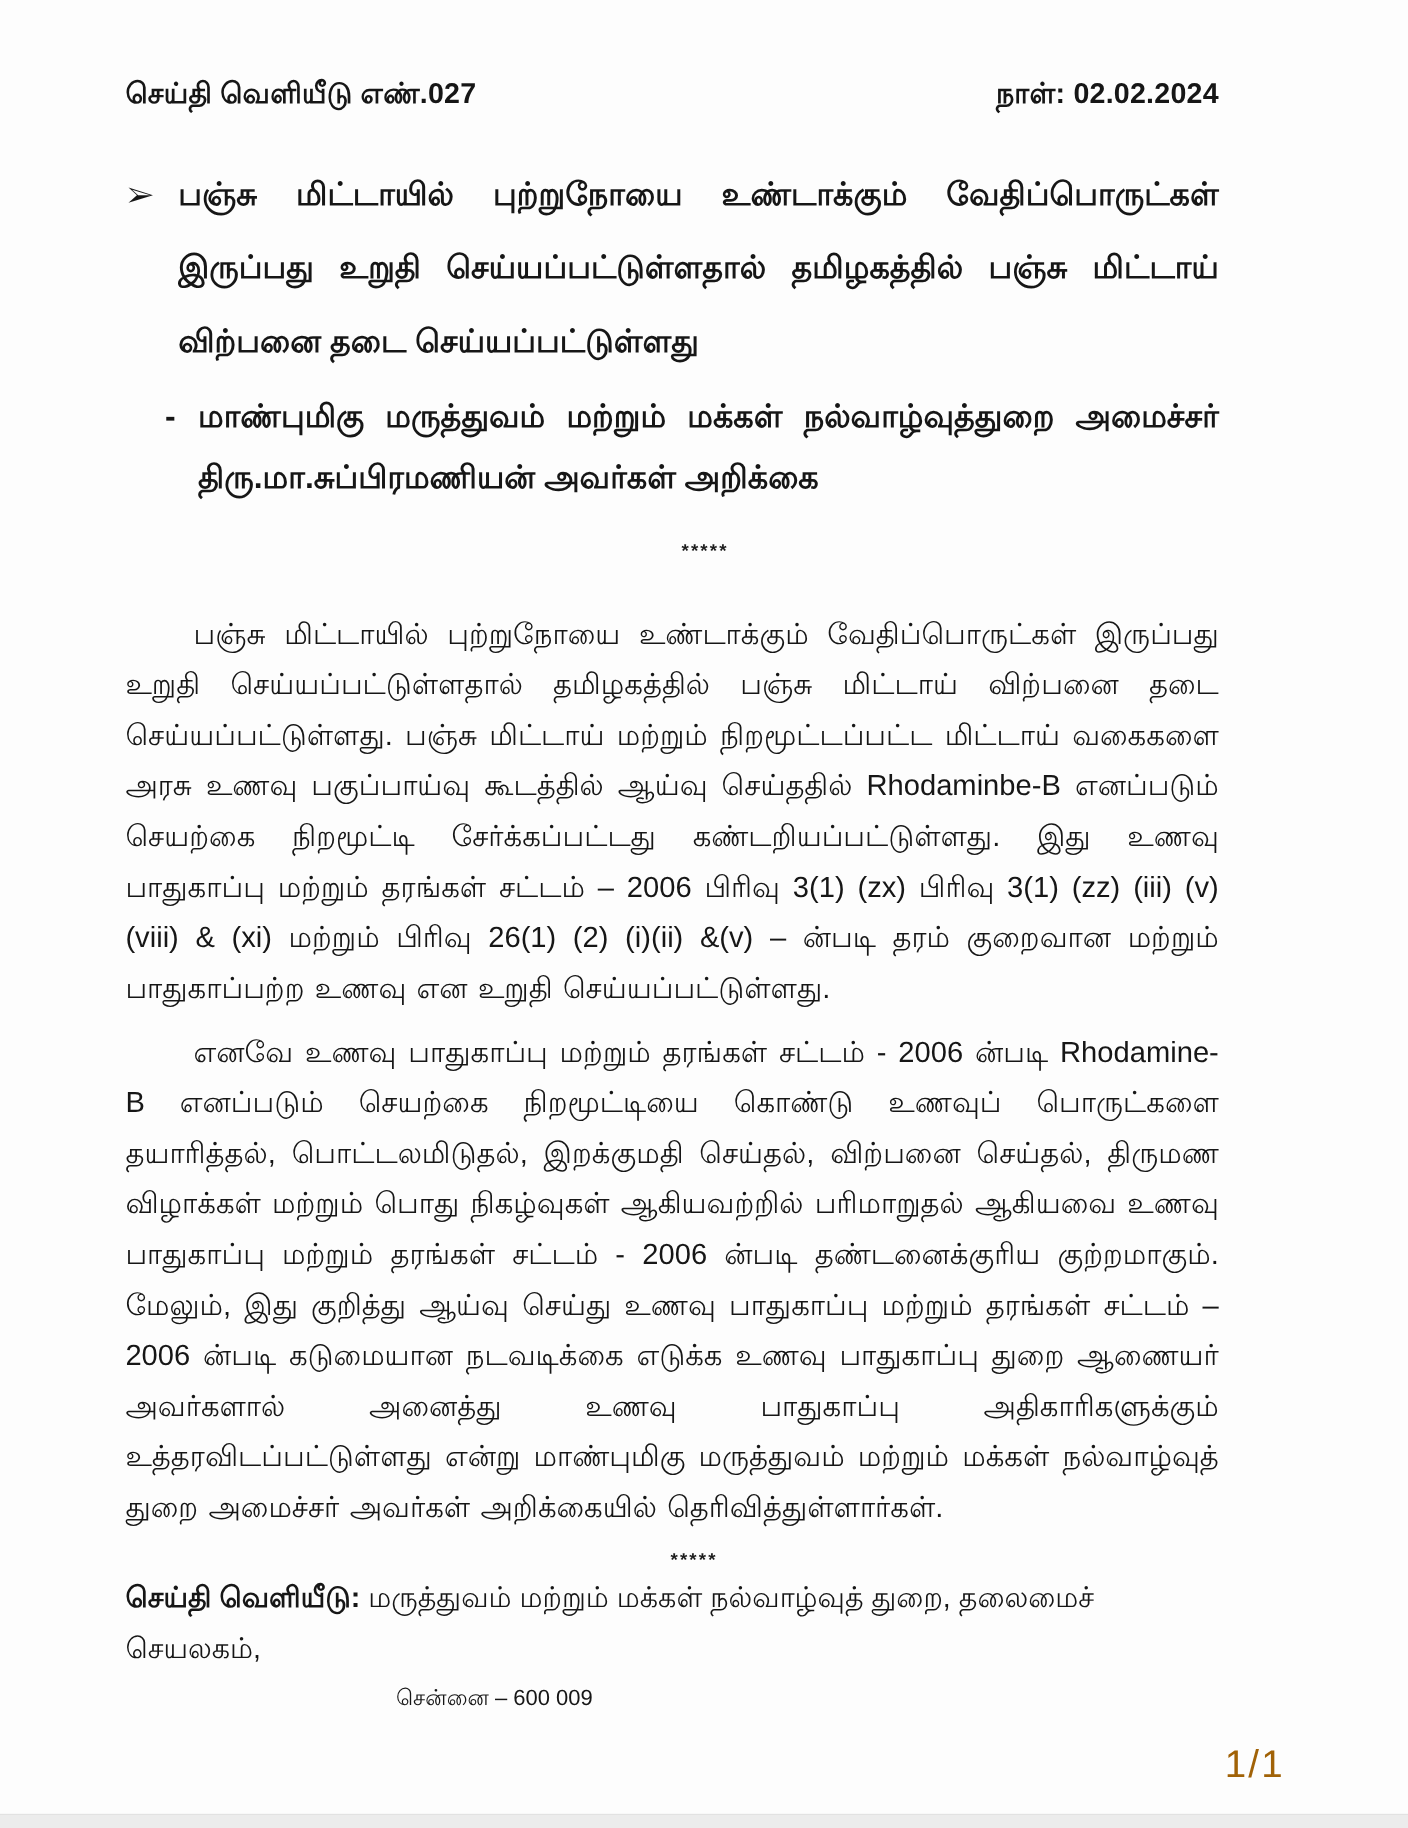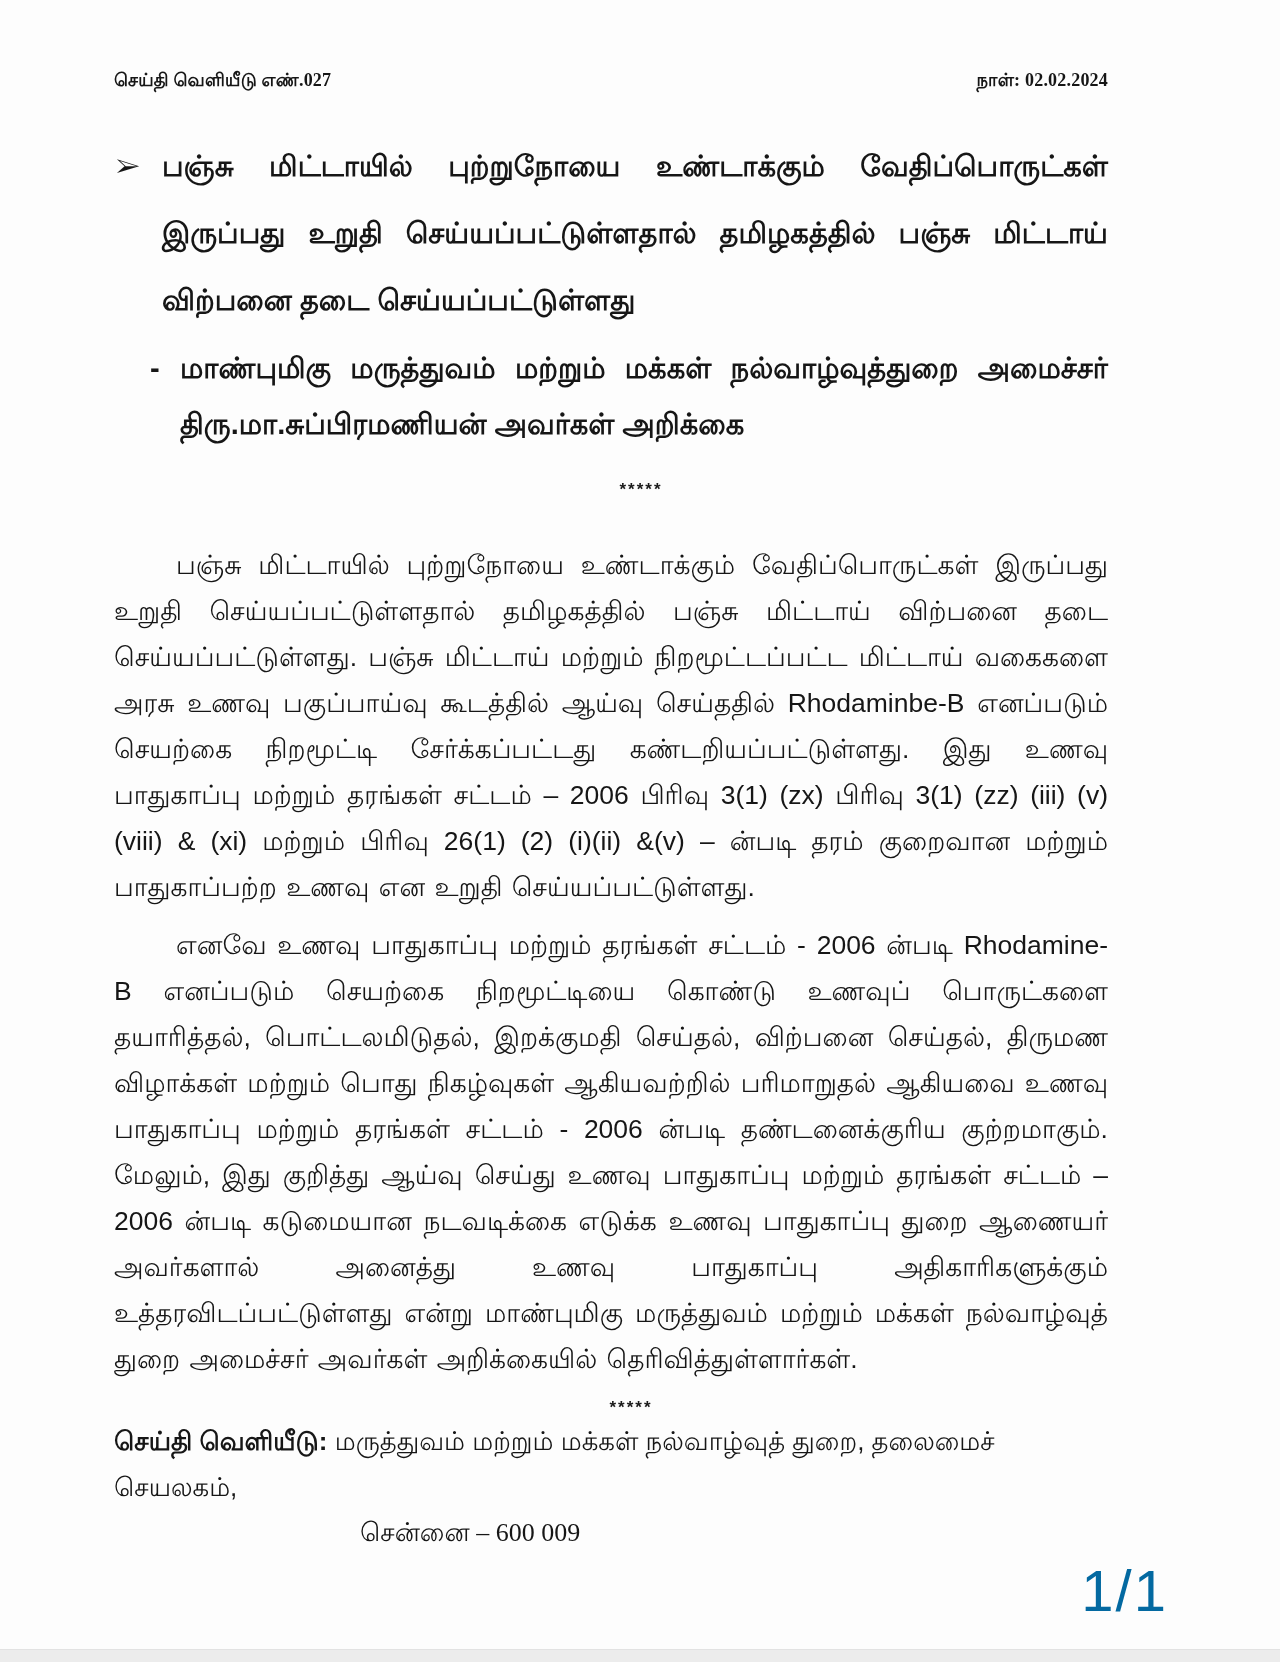--- a/index.html
+++ b/index.html
@@ -18,23 +18,22 @@
   }
   .doc-inner {
     padding: 70px 172px 0 114px;
   }
   
   .hdr {
     display: flex;
     justify-content: space-between;
     align-items: flex-start;
     font-weight: bold;
-    font-size: 18px;
+    font-size: 26px;
     letter-spacing: 0.2px;
-    font-family: Liberation Serif, serif;
   }
   
   .headline {
     position: relative;
     margin-top: 40px;
     padding-left: 48px;
     font-weight: bold;
     font-size: 29px;
     line-height: 67px;
     text-align: justify;
@@ -78,32 +77,31 @@
     word-spacing: 2px;
   }
   .para.first { margin-top: 42px; }
   .para.second { margin-top: 12px; }
   .issue-line {
     font-size: 26px;
     line-height: 46px;
   }
   .issue-line .lbl { font-weight: bold; }
   .issue-city {
-    font-size: 26px;
+    font-size: 20px;
     line-height: 46px;
     margin-left: 246px;
-    font-family: Liberation Serif, serif;
   }
   
   .page-indicator {
     position: absolute;
     right: 112px;
     bottom: 38px;
-    font-size: 58px;
-    color: #0369a1;
+    font-size: 35px;
+    color: #a16207;
     letter-spacing: 2px;
   }
   .bottom-strip {
     position: absolute;
     left: 0; right: 0; bottom: 0;
     height: 13px;
     background: #ececec;
     border-top: 1px solid #e2e2e2;
   }
 </style>

